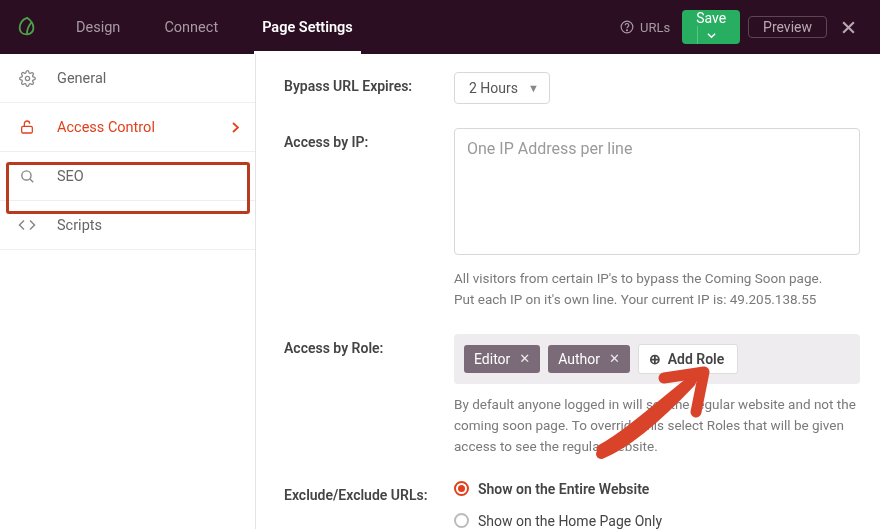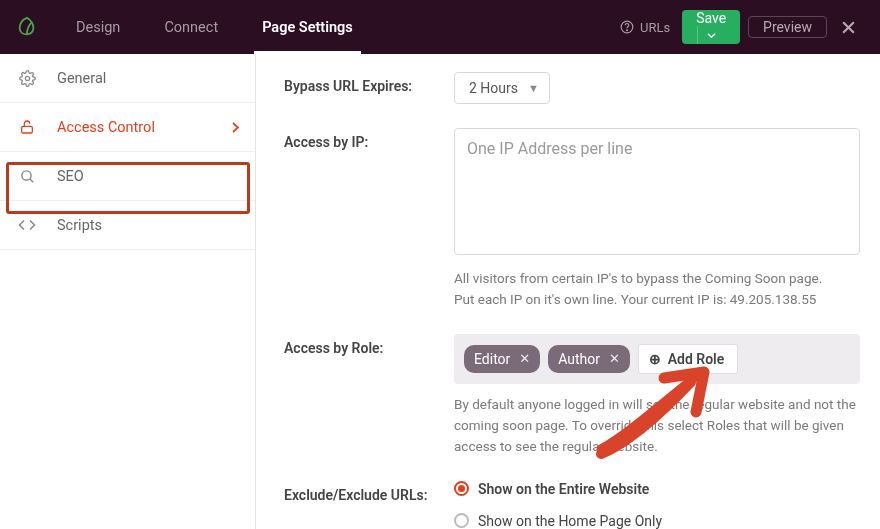--- a/index.html
+++ b/index.html
@@ -32,21 +32,21 @@
   .row { display: flex; margin-bottom: 24px; }
   .label { width: 170px; color: #444; font-weight: 600; padding-top: 6px; font-size: 14px; }
   .field { flex: 1; }
   .select { display: inline-flex; align-items: center; gap: 10px; border: 1px solid #d8d8d8; border-radius: 4px; background: #fff; padding: 7px 10px 7px 14px; font-size: 14px; color: #555; cursor: pointer; }
   .select .dd { color: #888; font-size: 11px; }
   textarea { width: 100%; height: 127px; border: 1px solid #d8d8d8; border-radius: 4px; padding: 10px 12px; font-size: 16px; color: #555; font-family: inherit; resize: none; }
   textarea::placeholder { color: #9a9a9a; }
   .hint { color: #7a7a7a; margin-top: 10px; line-height: 1.55; font-size: 13.5px; }
 
   .rolebox { background: #efecef; border-radius: 4px; padding: 10px; display: flex; gap: 8px; align-items: center; }
-  .chip { background: #7b6b78; color: #fff; border-radius: 10px; padding: 6px 10px; display: inline-flex; align-items: center; gap: 9px; font-size: 14px; }
+  .chip { background: #7b6b78; color: #fff; border-radius: 3px; padding: 6px 10px; display: inline-flex; align-items: center; gap: 9px; font-size: 14px; }
   .chip .x { opacity: 0.85; cursor: pointer; font-size: 13px; }
   .addrole { background: #fff; border: 1px solid #ddd; border-radius: 3px; padding: 6px 13px 6px 10px; display: inline-flex; align-items: center; gap: 7px; font-size: 14px; color: #444; font-weight: 600; cursor: pointer; }
 
   .radios { display: flex; flex-direction: column; gap: 16px; }
   .radio { display: flex; align-items: center; gap: 9px; font-size: 14px; color: #444; cursor: pointer; }
   .rdot { width: 15px; height: 15px; border: 2px solid #bbb; border-radius: 50%; display: inline-flex; align-items: center; justify-content: center; flex-shrink: 0; }
   .rdot.on { border-color: #e2401c; }
   .rdot.on::after { content: ""; width: 7px; height: 7px; background: #e2401c; border-radius: 50%; }
   .radio.on { font-weight: 600; }
 

